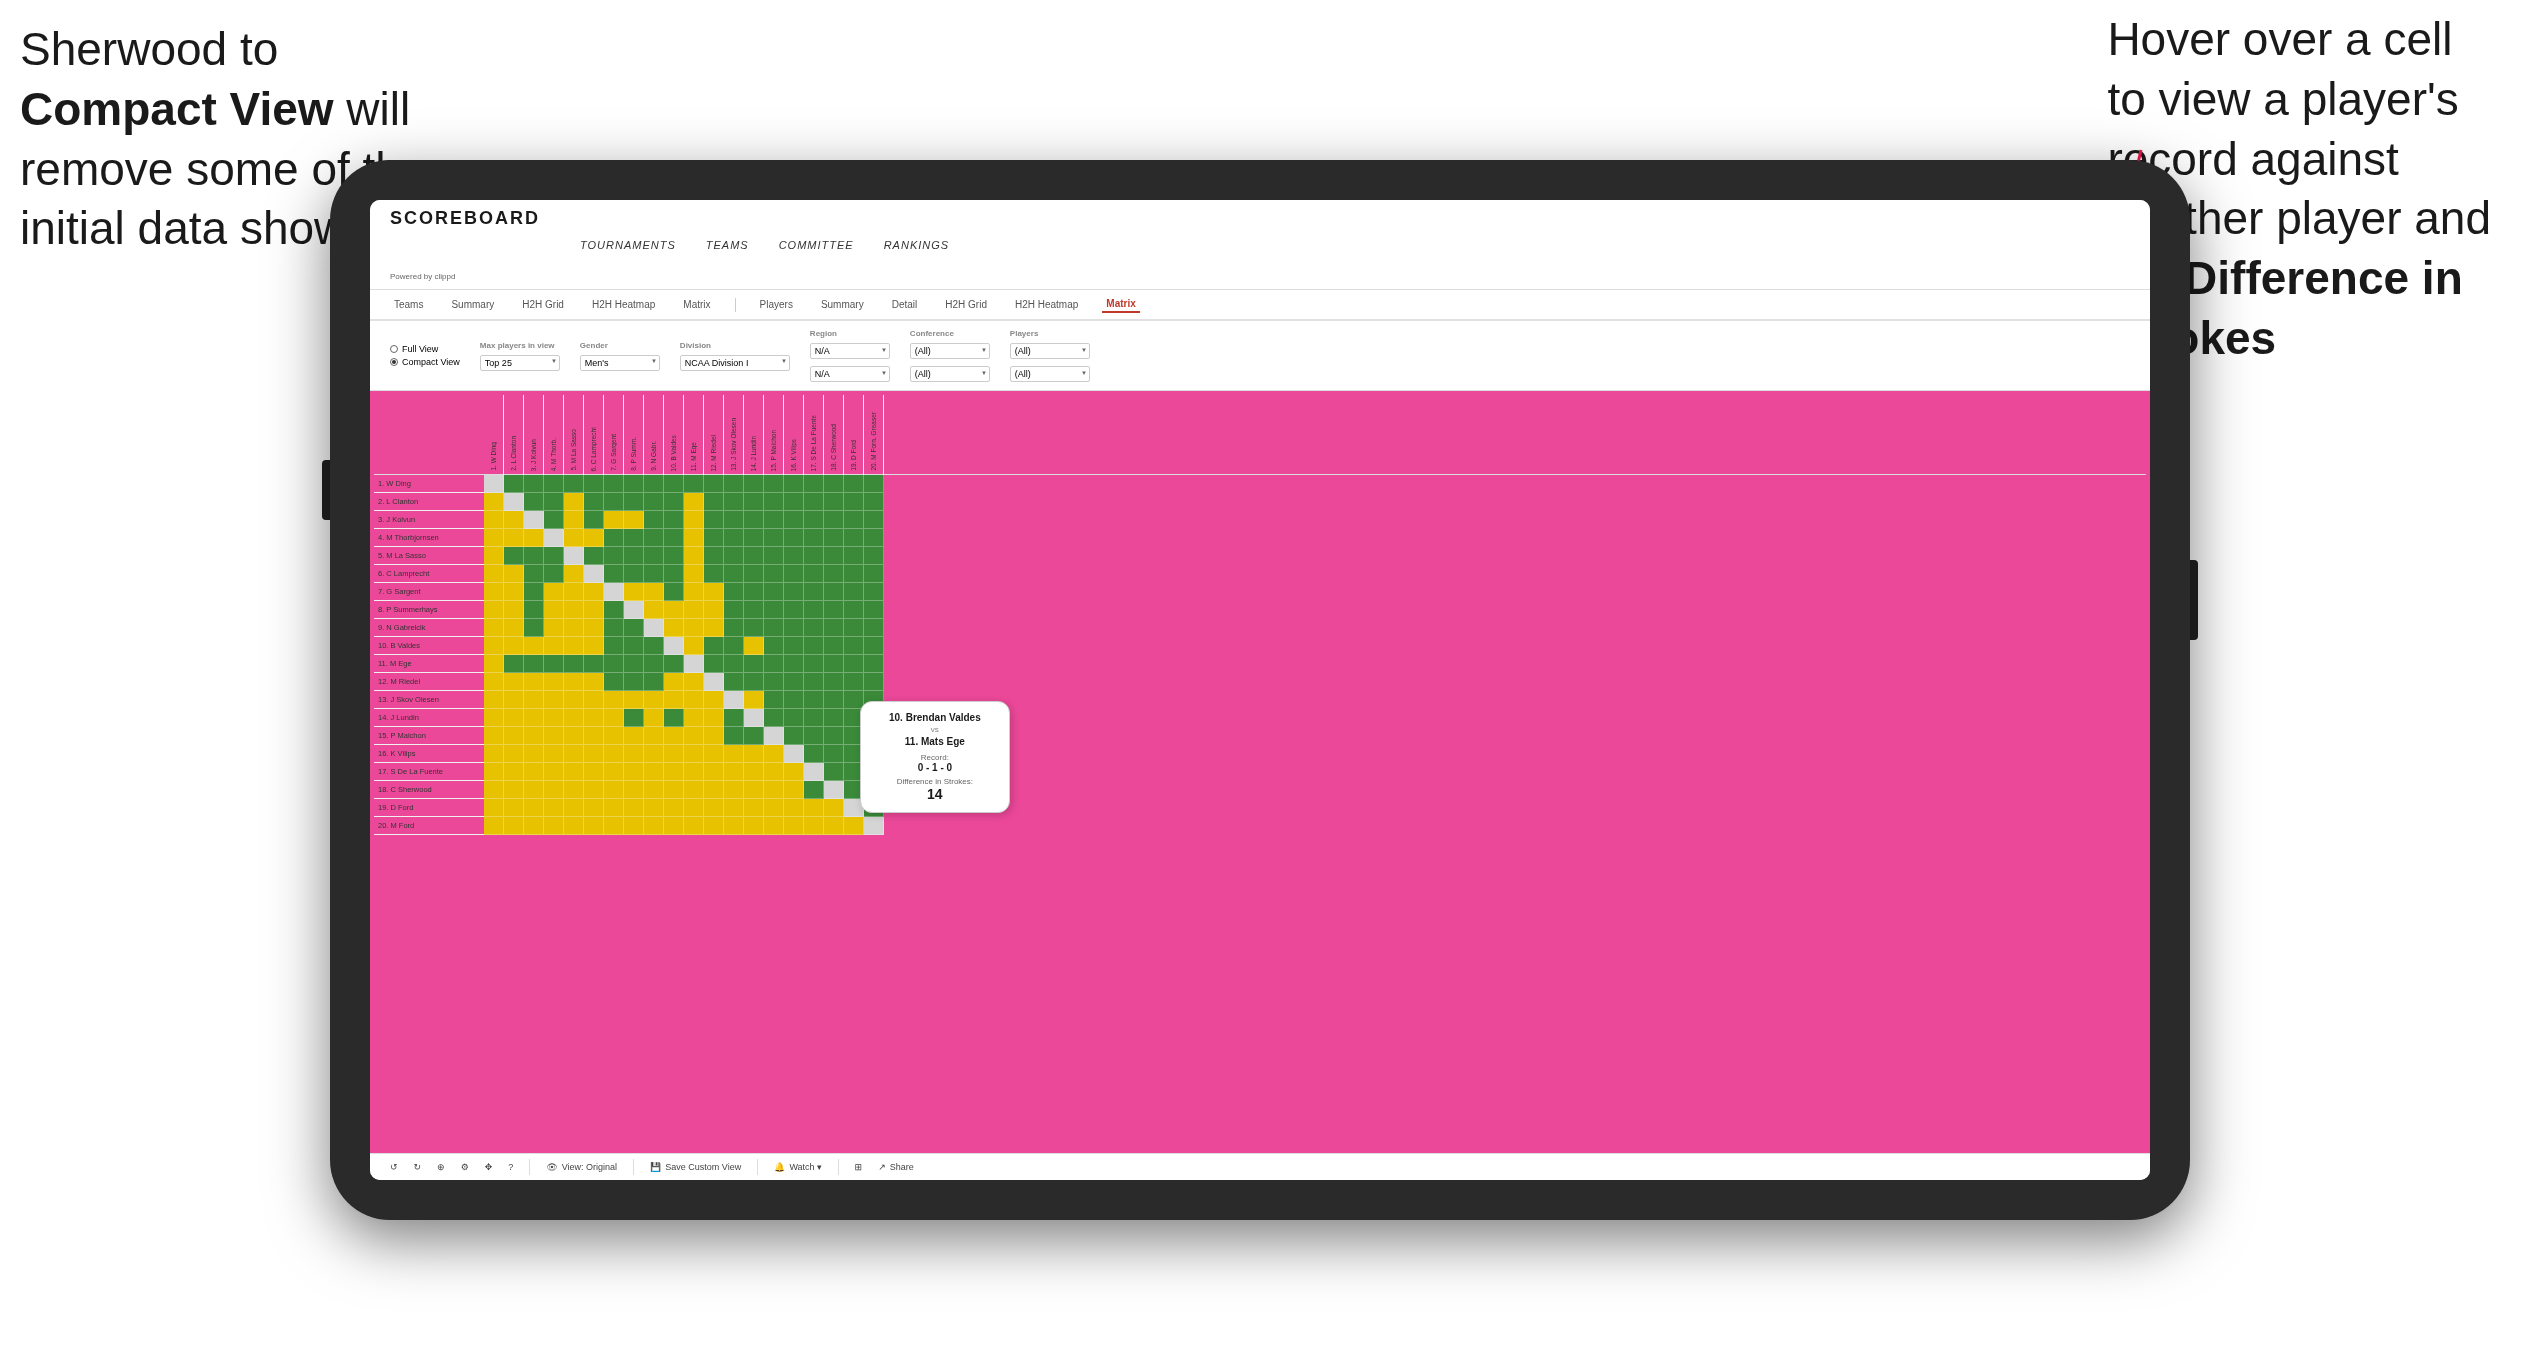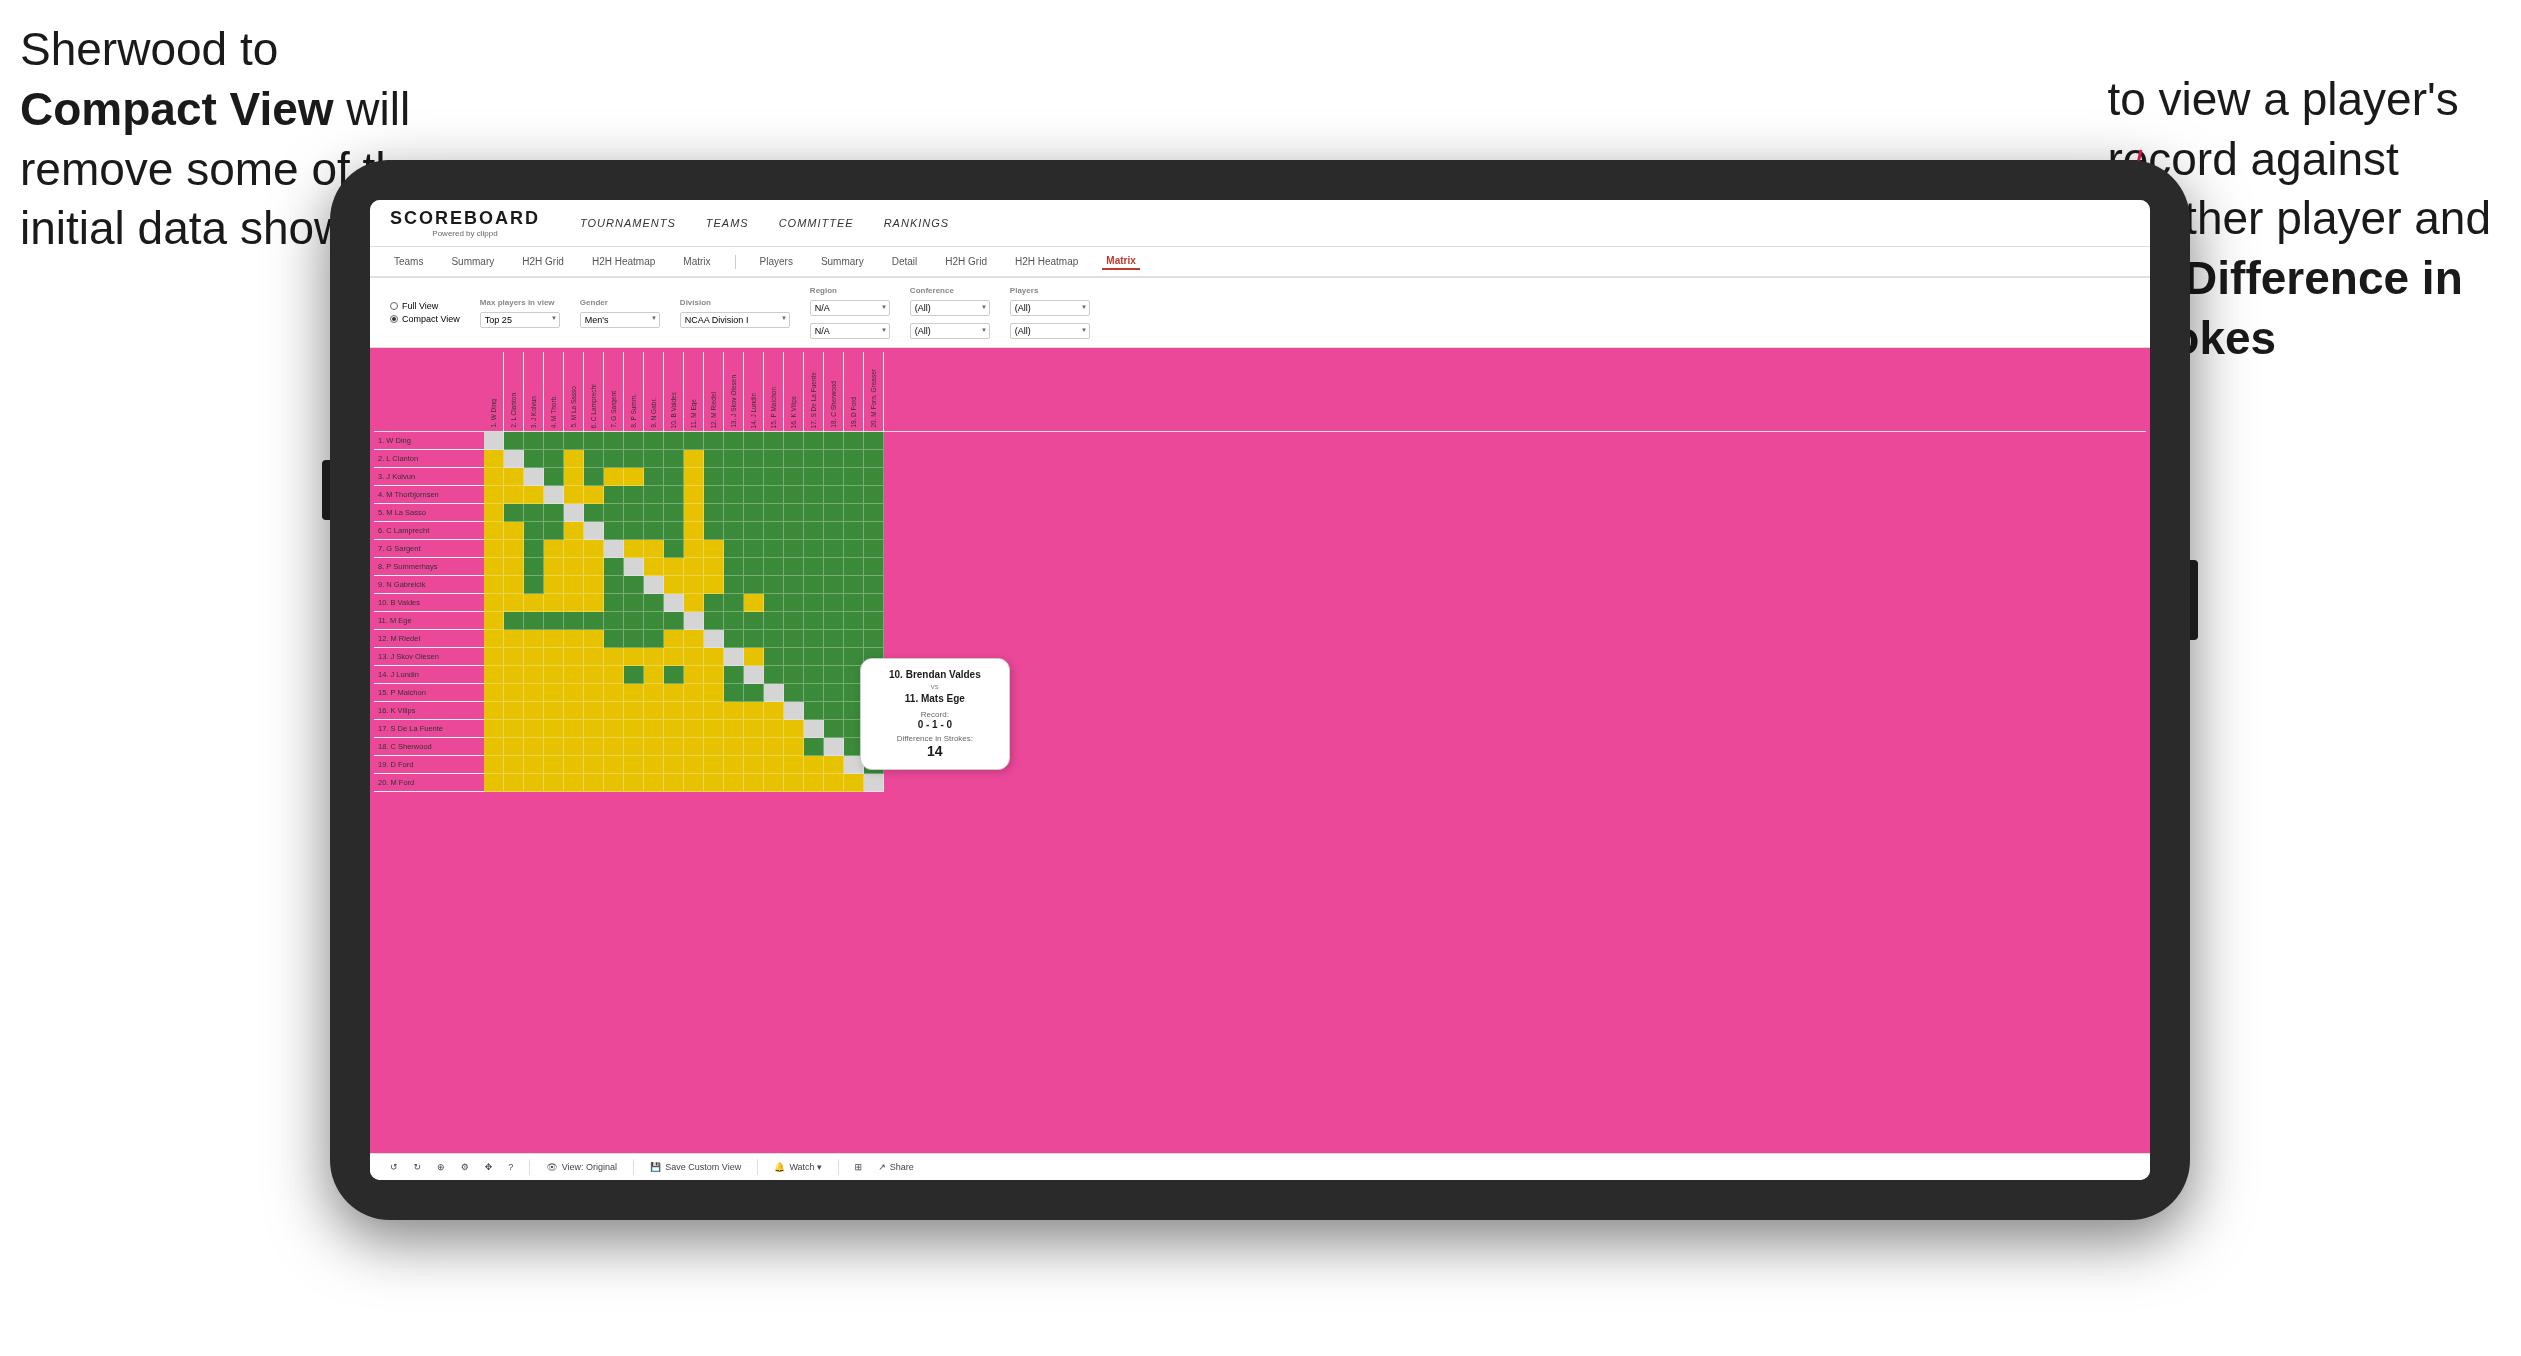--- a/index.html
+++ b/index.html
@@ -110,21 +110,22 @@
       border-bottom: 1px solid #ddd;
       padding: 8px 20px;
       display: flex;
       align-items: center;
       gap: 40px;
     }
 
     .logo-area {
       display: flex;
       flex-direction: column;
-      align-items: center;
+      align-items: flex-start;
+      gap: 43px;
     }
 
     .logo-text {
       font-size: 18px;
       font-weight: 900;
       color: #1a1a1a;
       letter-spacing: 2px;
     }
 
     .logo-sub {
@@ -457,21 +458,21 @@
 <body>
 
 <div class="annotation-left">
   <span>Sherwood to</span><br>
   <strong>Compact View</strong><span> will</span><br>
   <span>remove some of the</span><br>
   <span>initial data shown</span>
 </div>
 
 <div class="annotation-right">
-  <br>
+  <span>Hover over a cell</span><br>
   <span>to view a player's</span><br>
   <span>record against</span><br>
   <span>another player and</span><br>
   <span>the </span><strong>Difference in</strong><br>
   <strong>Strokes</strong>
 </div>
 
 <svg class="arrow-left" viewBox="0 0 200 120" style="position:absolute;top:200px;left:350px;width:180px;height:110px;">
   <path d="M 10 10 Q 80 20 160 100" stroke="#e8194b" stroke-width="3" fill="none"></path>
   <polygon points="150,90 165,108 148,108" fill="#e8194b"></polygon>

